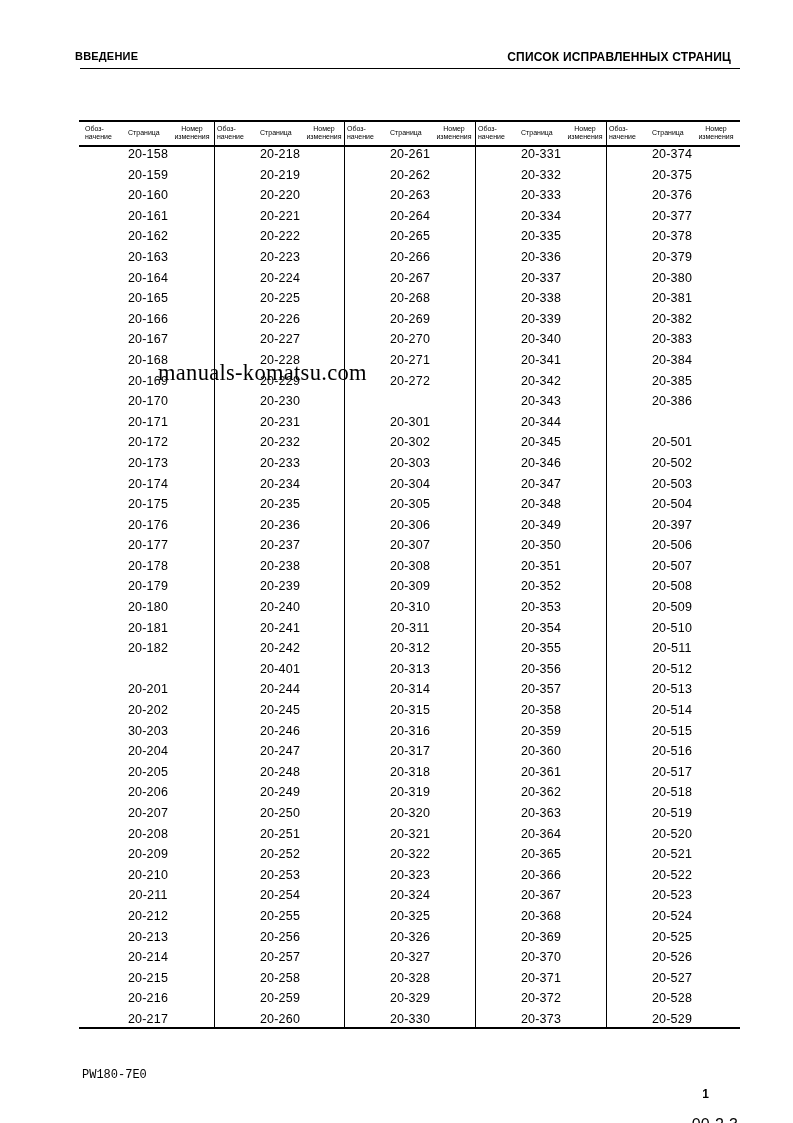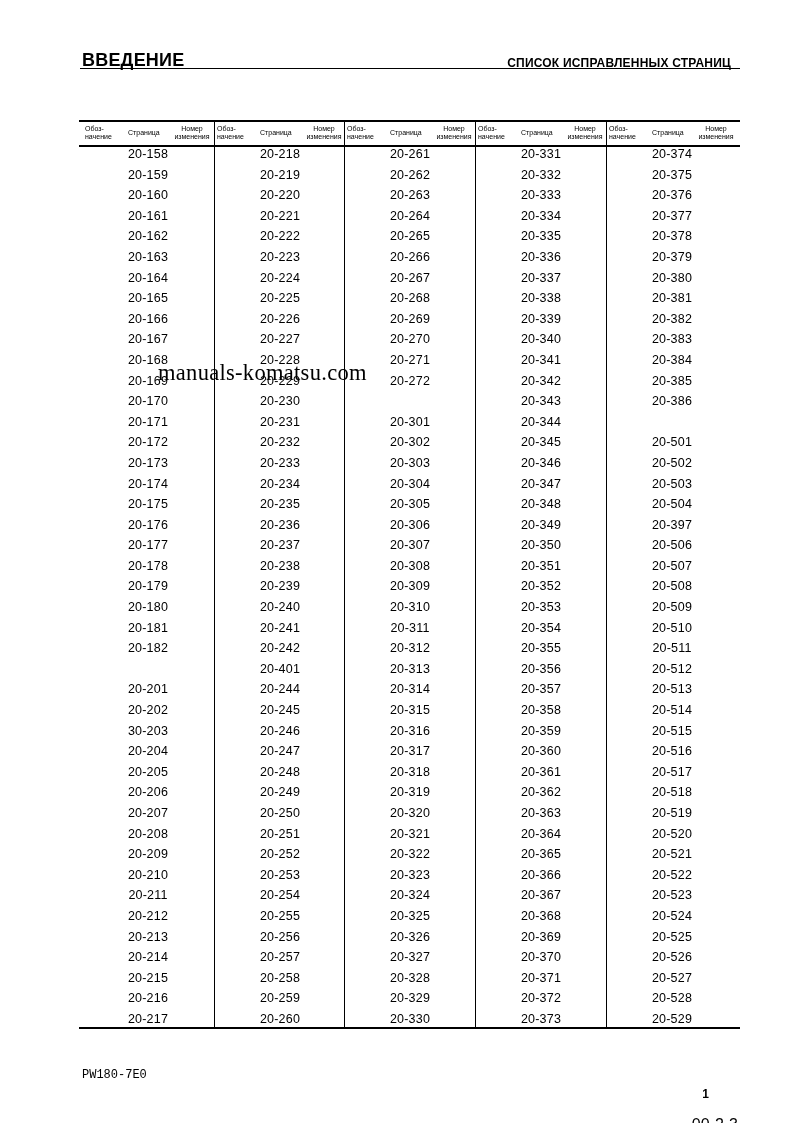--- a/index.html
+++ b/index.html
@@ -1,26 +1,26 @@
 <!DOCTYPE html>
 <html><head>
 <meta charset="utf-8">
 <style>
   html, body { margin: 0; padding: 0; background: #ffffff; }
   body {
     width: 793px; height: 1123px; position: relative; overflow: hidden;
     font-family: "Liberation Sans", sans-serif; color: #000;
   }
   .hdr-left {
-    position: absolute; left: 82px; top: 50px;
-    font-family: "Liberation Sans", sans-serif; font-weight: bold; font-size: 18px;
+    position: absolute; left: 75px; top: 50px;
+    font-family: "Liberation Sans", sans-serif; font-weight: bold; font-size: 11px;
     letter-spacing: 0.2px;
   }
   .hdr-right {
-    position: absolute; right: 62px; top: 56px;
+    position: absolute; right: 62px; top: 50px;
     font-family: "Liberation Sans", sans-serif; font-weight: bold; font-size: 12px;
     letter-spacing: 0.2px;
   }
   .hdr-rule {
     position: absolute; left: 80px; top: 68px; width: 660px; height: 1px; background: #000;
   }
   .table-wrap {
     position: absolute; left: 79px; top: 120px; width: 661px;
   }
   .top-rule { position: absolute; left: 0; top: 0; width: 661px; height: 2px; background: #000; }

